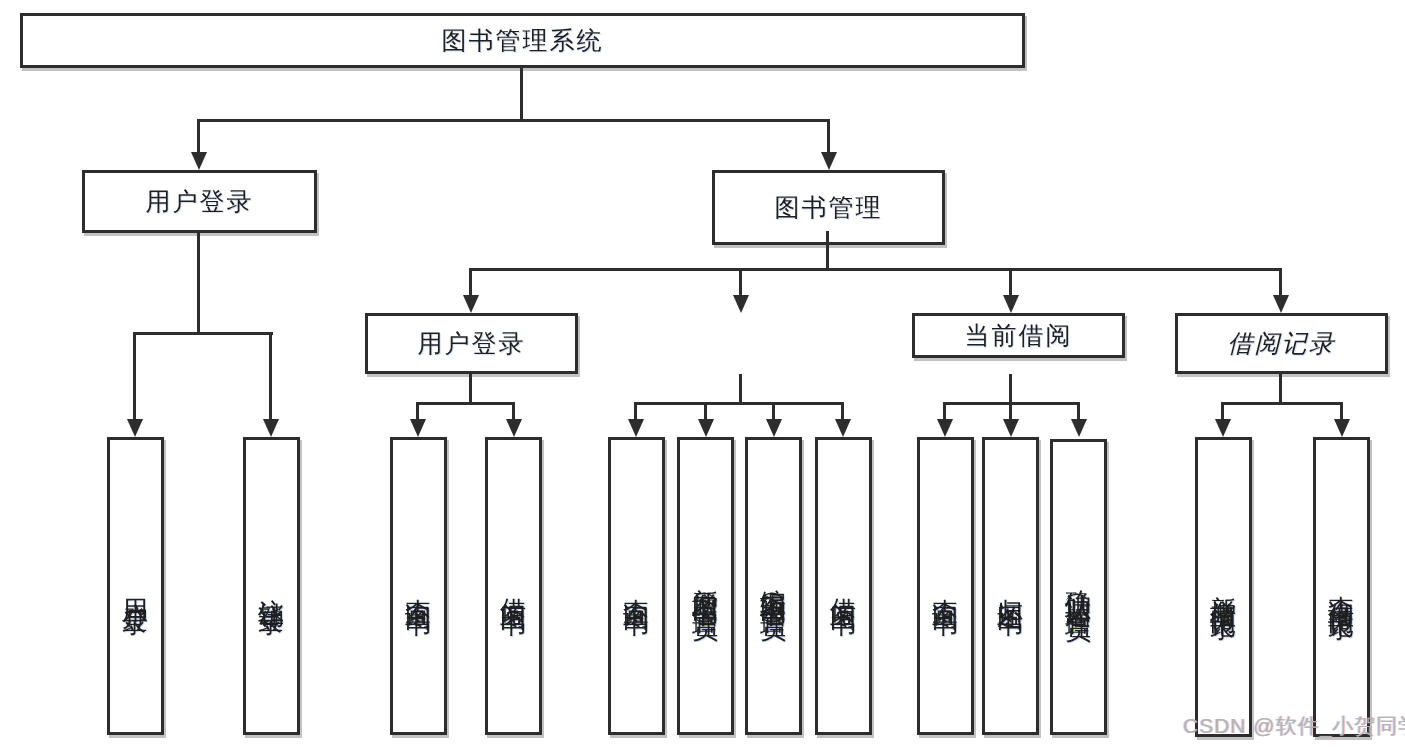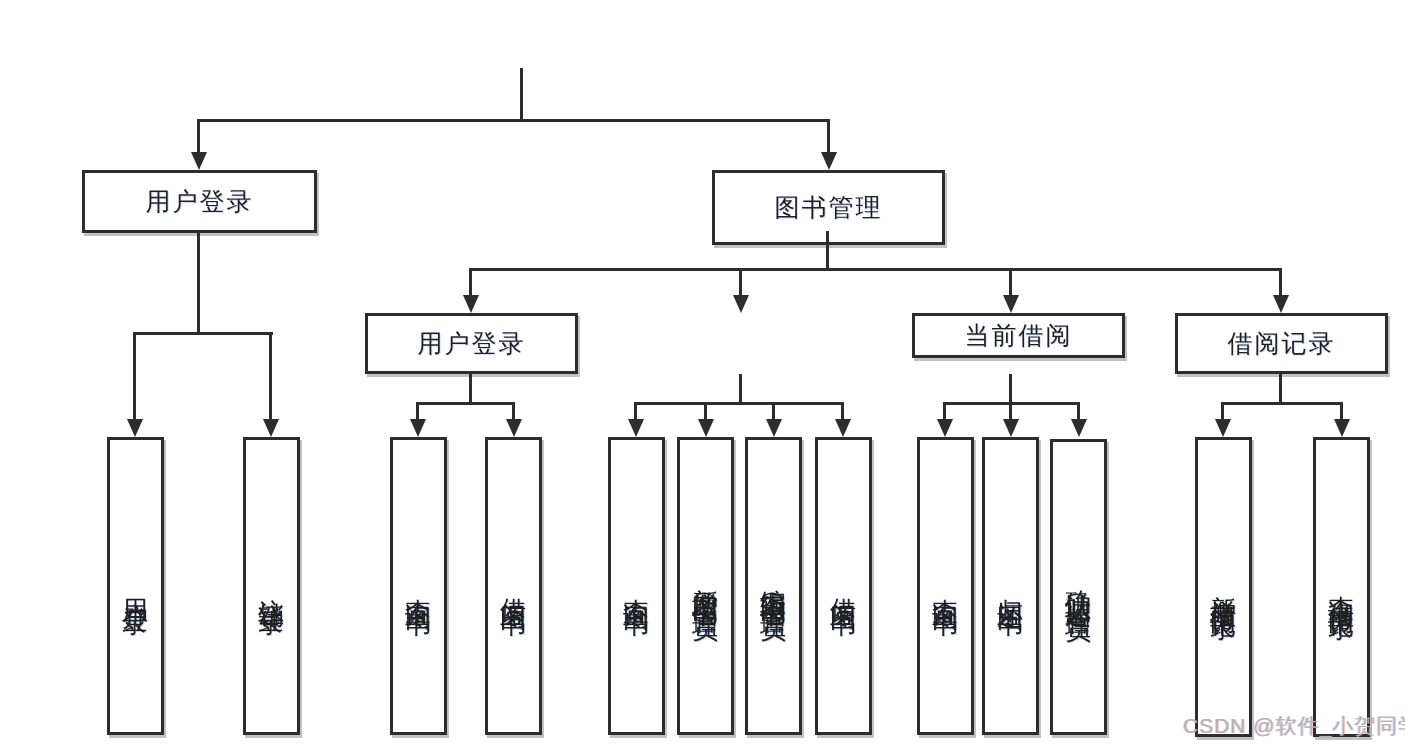--- a/index.html
+++ b/index.html
@@ -36,20 +36,21 @@
     font-size:21px;color:#b5b3b3;letter-spacing:1px;
     text-shadow:1px 0 0 rgba(220,120,120,0.35),-1px 0 0 rgba(120,140,220,0.35);
     white-space:nowrap;
   }
 </style>
 </head>
 <body>
 
 <div id="canvas">
 
+  <div class="node" style="left:20px;top:13px;width:1005px;height:55px;">图书管理系统</div>
 
   <div class="line" style="left:520px;top:68px;width:3px;height:54px;"></div>
   <div class="line" style="left:197px;top:119px;width:633px;height:3px;"></div>
   <div class="line" style="left:197px;top:119px;width:3px;height:36px;"></div>
   <div class="arr" style="left:191px;top:152px;"></div>
   <div class="line" style="left:827px;top:119px;width:3px;height:36px;"></div>
   <div class="arr" style="left:821px;top:152px;"></div>
 
   <div class="node" style="left:82px;top:170px;width:235px;height:63px;">用户登录</div>
   <div class="node" style="left:712px;top:170px;width:233px;height:75px;">图书管理</div>
@@ -67,21 +68,21 @@
   <div class="arr" style="left:463px;top:295px;"></div>
   <div class="line" style="left:739px;top:268px;width:3px;height:32px;"></div>
   <div class="arr" style="left:733px;top:295px;"></div>
   <div class="line" style="left:1009px;top:268px;width:3px;height:32px;"></div>
   <div class="arr" style="left:1003px;top:295px;"></div>
   <div class="line" style="left:1279px;top:268px;width:3px;height:32px;"></div>
   <div class="arr" style="left:1273px;top:295px;"></div>
 
   <div class="node" style="left:365px;top:313px;width:213px;height:61px;">用户登录</div>
   <div class="node" style="left:905px;top:313px;width:213px;height:45px;margin-left:7px;">当前借阅</div>
-  <div class="node" style="left:1175px;top:313px;width:213px;height:61px;">借阅记录</div>
+  <div class="node" style="left:1175px;top:313px;width:213px;height:61px;font-style:italic;">借阅记录</div>
 
   <div class="line" style="left:469px;top:374px;width:3px;height:31px;"></div>
   <div class="line" style="left:416px;top:402px;width:99px;height:3px;"></div>
   <div class="line" style="left:416px;top:402px;width:3px;height:20px;"></div>
   <div class="arr" style="left:410px;top:419px;"></div>
   <div class="line" style="left:512px;top:402px;width:3px;height:20px;"></div>
   <div class="arr" style="left:506px;top:419px;"></div>
 
   <div class="line" style="left:739px;top:374px;width:3px;height:31px;"></div>
   <div class="line" style="left:634px;top:402px;width:210px;height:3px;"></div>

